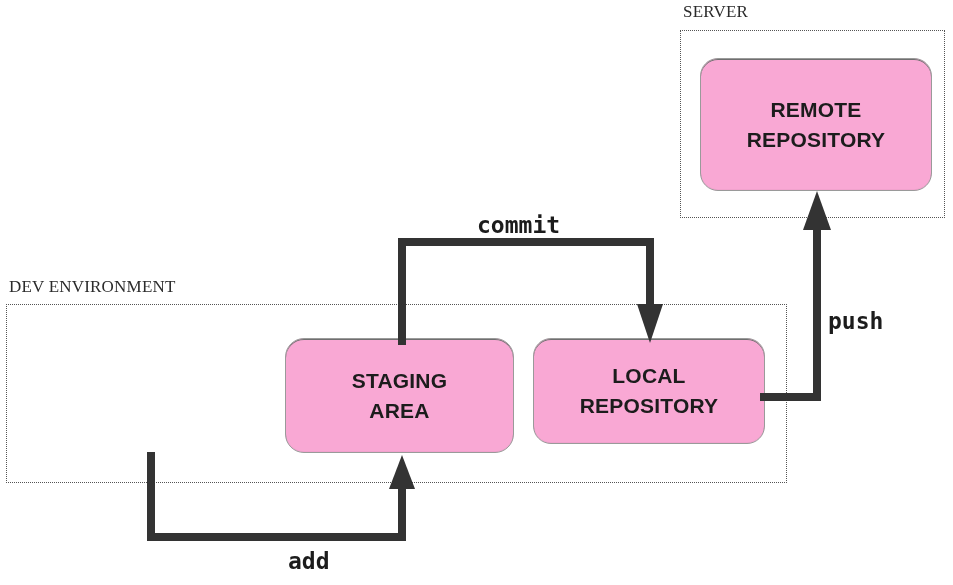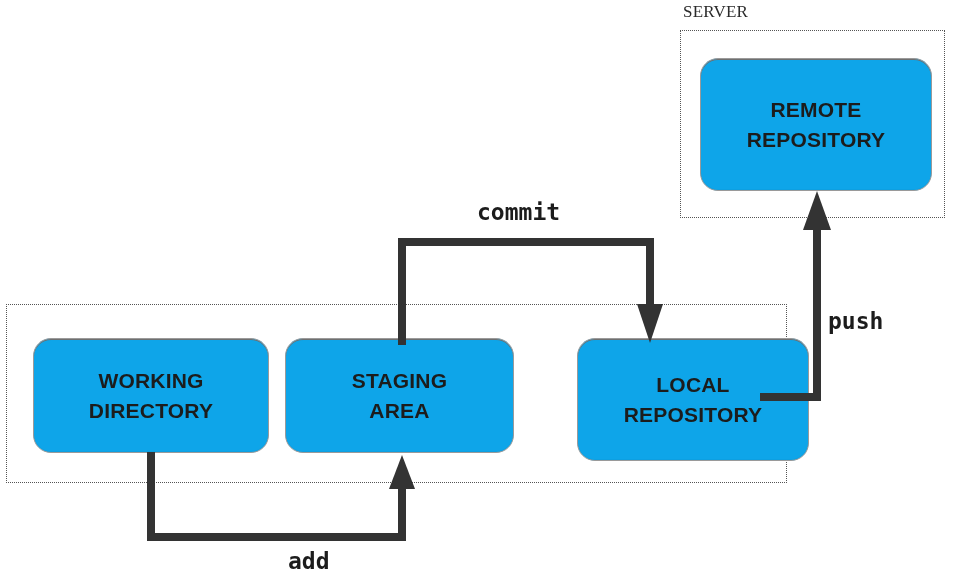--- a/index.html
+++ b/index.html
@@ -30,21 +30,21 @@
     font-weight: 400;
     color: #2b2b2b;
     white-space: nowrap;
     letter-spacing: 0.2px;
   }
 
   
   .node {
     position: absolute;
     box-sizing: border-box;
-    background: #0ea5e9;
+    background: #f9a8d4;
     border: 1px solid #9a9a9a;
     border-radius: 18px;
     display: flex;
     align-items: center;
     justify-content: center;
     box-shadow: 0 1px 0 0 #6f6f6f inset, 0 -1px 0 0 rgba(0,0,0,0.03) inset;
   }
   .node .node-label {
     font-family: "Liberation Sans", sans-serif;
     font-weight: bold;
@@ -84,34 +84,31 @@
 
   <div class="group-label" style="left:683px; top:2px;">SERVER</div>
 
   <div class="group-box" style="left:680px; top:30px; width:265px; height:188px;"></div>
 
   <div class="node" style="left:700px; top:58px; width:232px; height:133px;">
     <span class="node-label">REMOTE
 REPOSITORY</span>
   </div>
 
+  <div class="group-label" style="left:9px; top:277px;">DEV ENVIRONMENT</div>
 
   <div class="group-box" style="left:6px; top:304px; width:781px; height:179px;"></div>
 
-  <div class="node" style="left:33px; top:338px; width:236px; height:115px;">
-    <span class="node-label">WORKING
-DIRECTORY</span>
-  </div>
 
-  <div class="node" style="left:285px; top:338px; width:229px; height:115px;">
+  <div class="node" style="left:285px; top:338px; width:229px; height:115px;border-radius:19px;">
     <span class="node-label">STAGING
 AREA</span>
   </div>
 
-  <div class="node" style="left:533px; top:338px; width:232px; height:123px;margin-left:44px;">
+  <div class="node" style="left:533px; top:338px; width:232px; height:106px;">
     <span class="node-label">LOCAL
 REPOSITORY</span>
   </div>
 
   <svg id="arrows" viewBox="0 0 953 585">
 
     <g>
       <path d="M 151 452 L 151 537 L 402 537 L 402 478" fill="none" stroke="#333333" stroke-width="8" stroke-linecap="butt" stroke-linejoin="miter"></path>
       <path d="M 402 455 L 415 489 L 389 489 Z" fill="#333333"></path>
     </g>
@@ -120,19 +117,19 @@
       <path d="M 402 345 L 402 242 L 650 242 L 650 312" fill="none" stroke="#333333" stroke-width="8" stroke-linecap="butt" stroke-linejoin="miter"></path>
       <path d="M 650 343 L 637 304 L 663 304 Z" fill="#333333"></path>
     </g>
 
     <g>
       <path d="M 760 397 L 817 397 L 817 228" fill="none" stroke="#333333" stroke-width="8" stroke-linecap="butt" stroke-linejoin="miter"></path>
       <path d="M 817 191 L 831 230 L 803 230 Z" fill="#333333"></path>
     </g>
   </svg>
 
-  <div class="cmd-label" style="left:477px; top:199px;">commit</div>
+  <div class="cmd-label" style="left:477px; top:212px;">commit</div>
 
   <div class="cmd-label" style="left:252px; top:548px;margin-left:36px;">add</div>
 
   <div class="cmd-label" style="left:828px; top:308px;">push</div>
 
 </div>
 
 </body></html>

